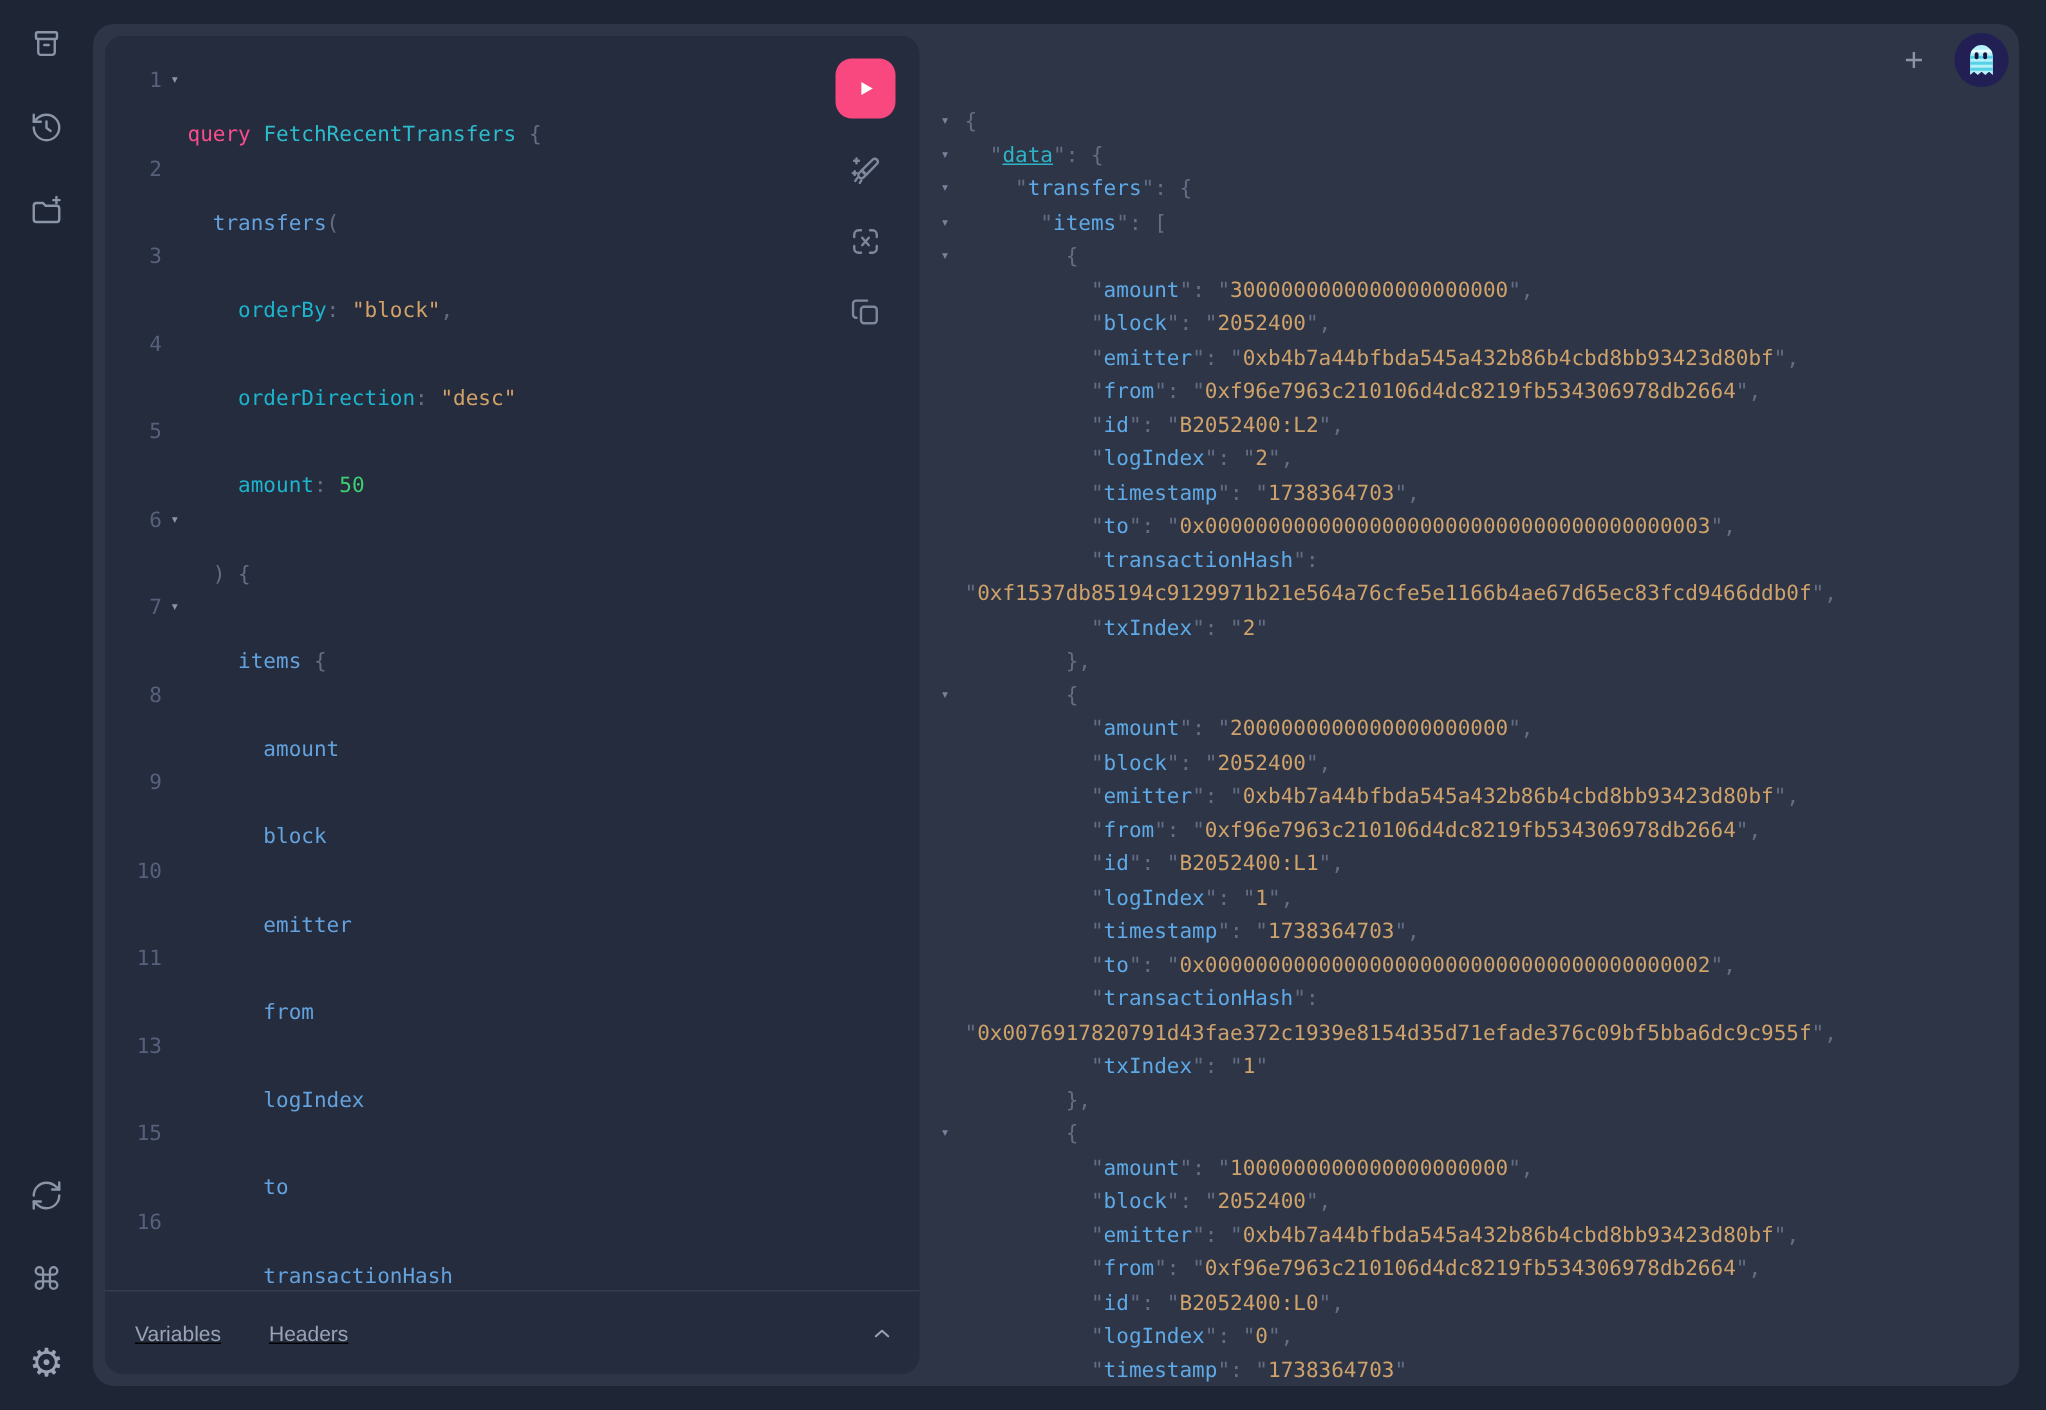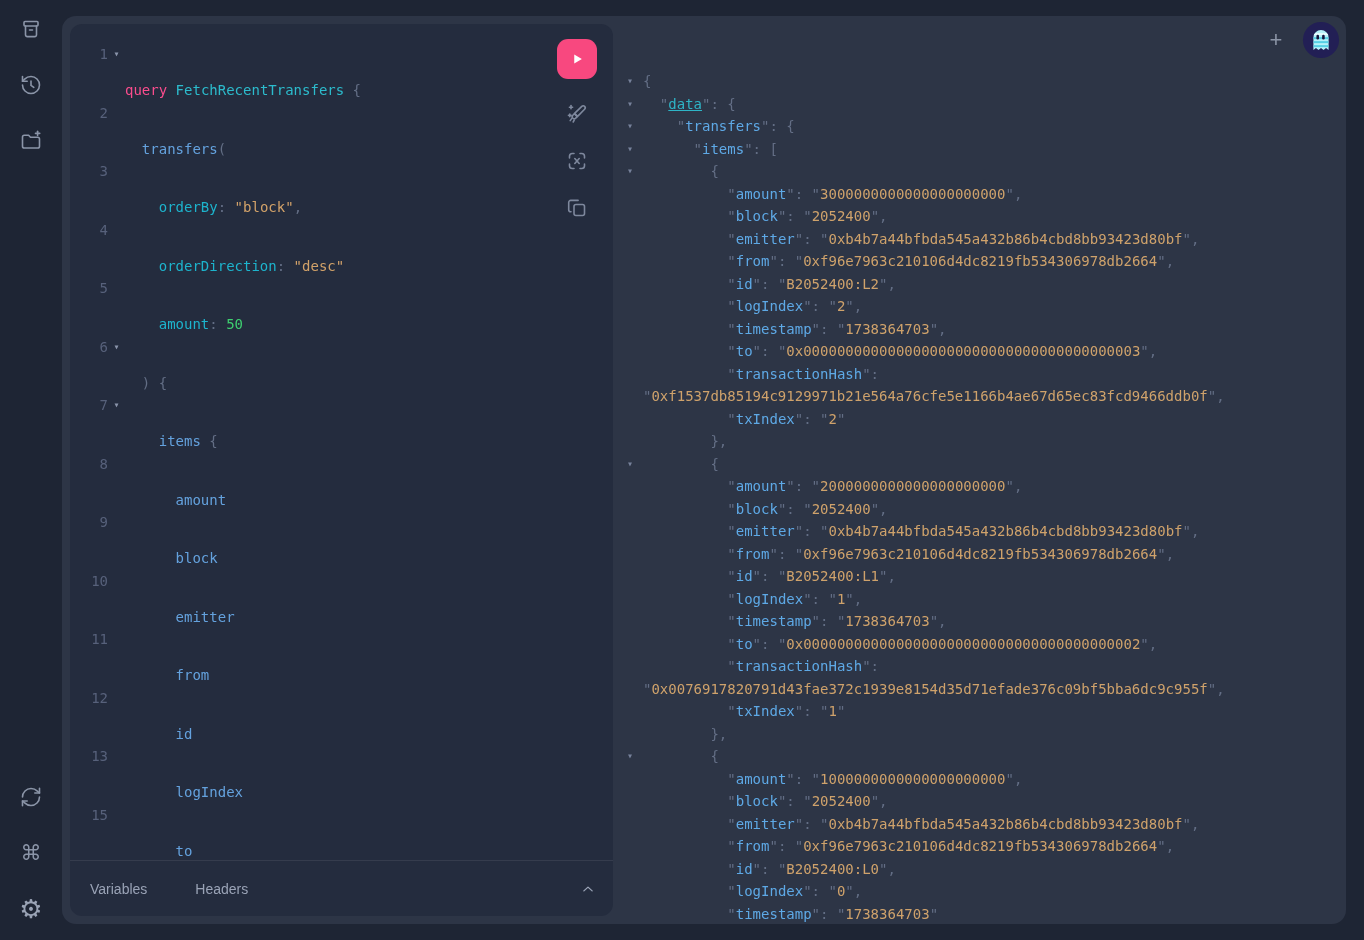--- a/index.html
+++ b/index.html
@@ -31,21 +31,21 @@
   .code { white-space:pre; color:#a9b4c8;margin-top:36px; }
 
   .editor-toolbar { position:absolute; top:15px; right:16px; display:flex; flex-direction:column;
                     align-items:center; gap:23px; }
   .run-btn { width:40px; height:40px; border-radius:11px; background:var(--accent_pink,#f8487f);
              display:flex; align-items:center; justify-content:center; }
   .tool-btn { width:24px; height:24px; color:#7e889d; display:flex; align-items:center; justify-content:center; }
   .tool-btn svg { stroke:currentColor; fill:none; stroke-width:1.6; stroke-linecap:round; stroke-linejoin:round; }
 
   .editor-footer { height:56px; border-top:1px solid rgba(255,255,255,0.08);
-                   display:flex; align-items:center; gap:48px; padding:0 16px 0 20px; }
+                   display:flex; align-items:center; gap:32px; padding:0 16px 0 20px;text-decoration:underline; }
   .ftab { color:#9aa3b6; font-size:14px; }
   .chev { margin-left:auto; color:#9aa3b6; display:flex; align-items:center; }
   .chev svg { stroke:currentColor; fill:none; stroke-width:1.8; stroke-linecap:round; stroke-linejoin:round; }
 
   
   .response-pane { flex:1; min-width:0; padding:54px 12px 0 14px; overflow:hidden; }
   .res-row { display:flex; font:14px/22.5px "DejaVu Sans Mono",monospace; }
   .rfold { flex:none; width:16px; color:#77829b; font-size:10px; }
   .rcode { flex:1; min-width:0; white-space:pre-wrap; color:#8b96ad; }
 
@@ -165,33 +165,33 @@
             <span class="ln">10</span>
             <span class="fold"></span>
             <span class="code">      <span class="t-field">emitter</span></span>
           </div>
           <div class="cm-row">
             <span class="ln">11</span>
             <span class="fold"></span>
             <span class="code">      <span class="t-field">from</span></span>
           </div>
           <div class="cm-row">
-            <span class="ln">12</span>
-            <span class="fold"></span>
-            <span class="code">      <span class="t-field">id</span></span>
-          </div>
-          <div class="cm-row">
             <span class="ln">13</span>
             <span class="fold"></span>
             <span class="code">      <span class="t-field">logIndex</span></span>
           </div>
           <div class="cm-row">
             <span class="ln">15</span>
             <span class="fold"></span>
             <span class="code">      <span class="t-field">to</span></span>
+          </div>
+          <div class="cm-row">
+            <span class="ln">16</span>
+            <span class="fold"></span>
+            <span class="code">      <span class="t-field">transactionHash</span></span>
           </div>
           <div class="cm-row">
             <span class="ln">17</span>
             <span class="fold"></span>
             <span class="code">      <span class="t-field">txIndex</span></span>
           </div>
           <div class="cm-row">
             <span class="ln">18</span>
             <span class="fold"></span>
             <span class="code">    <span class="t-p">}</span></span>

